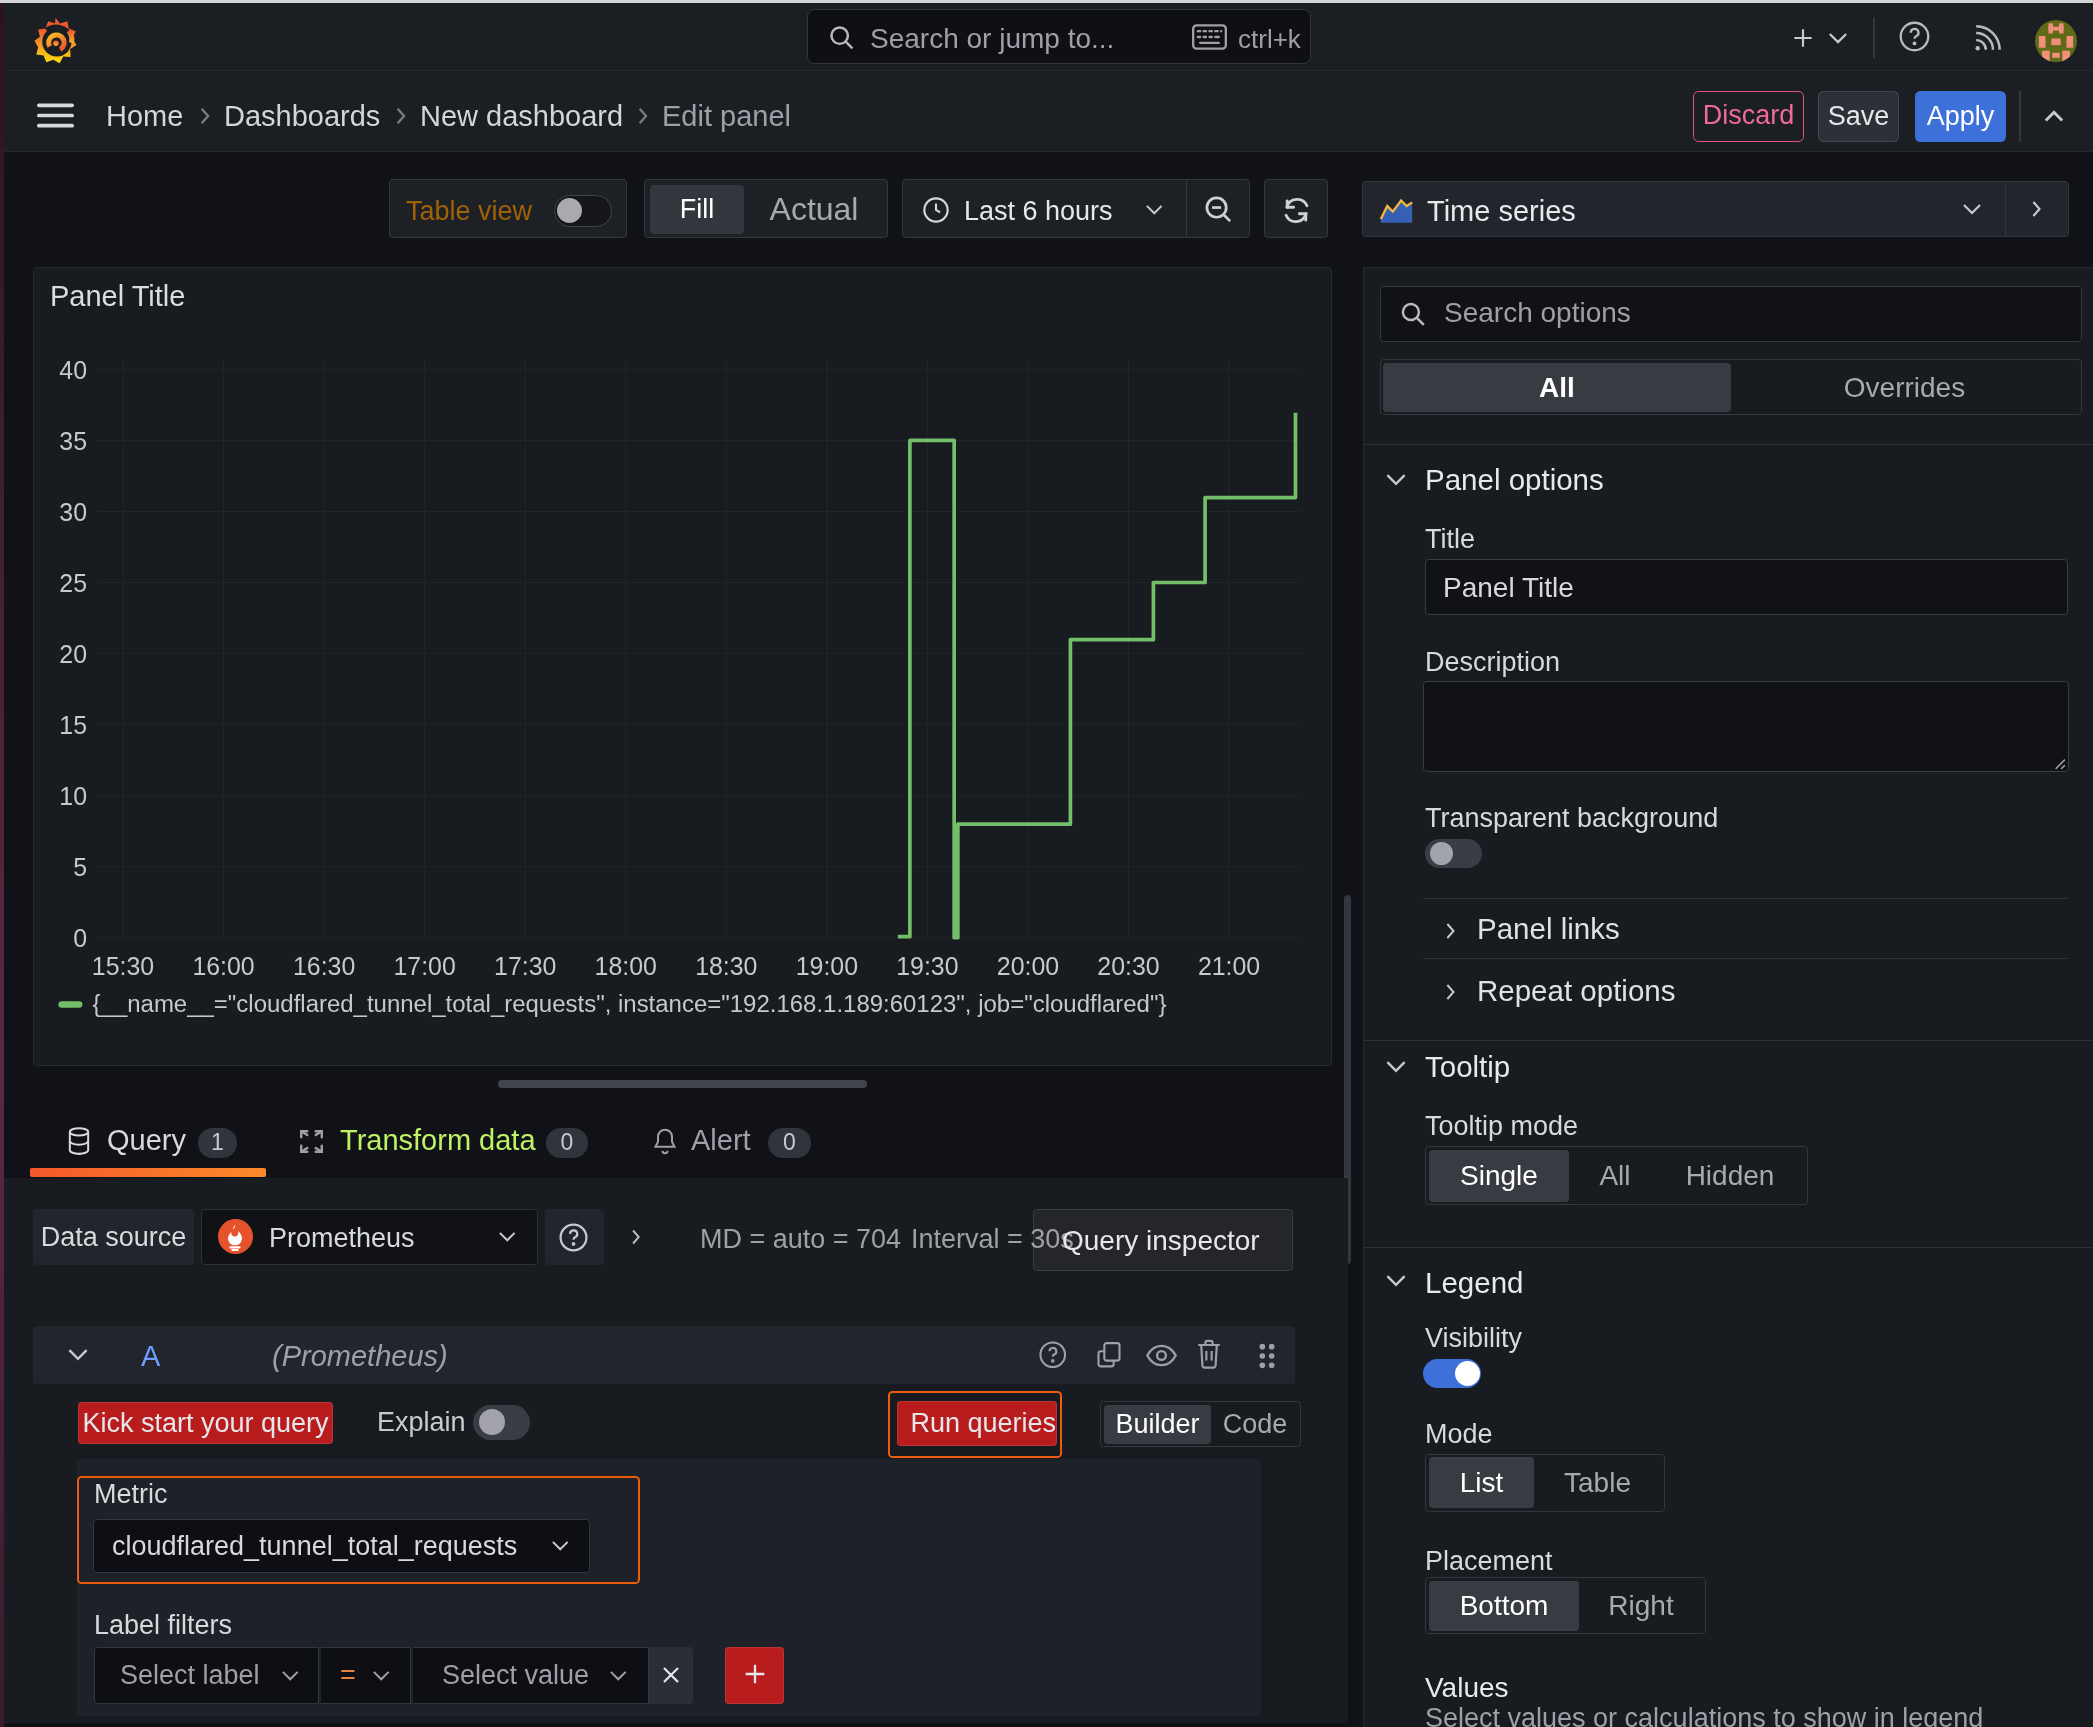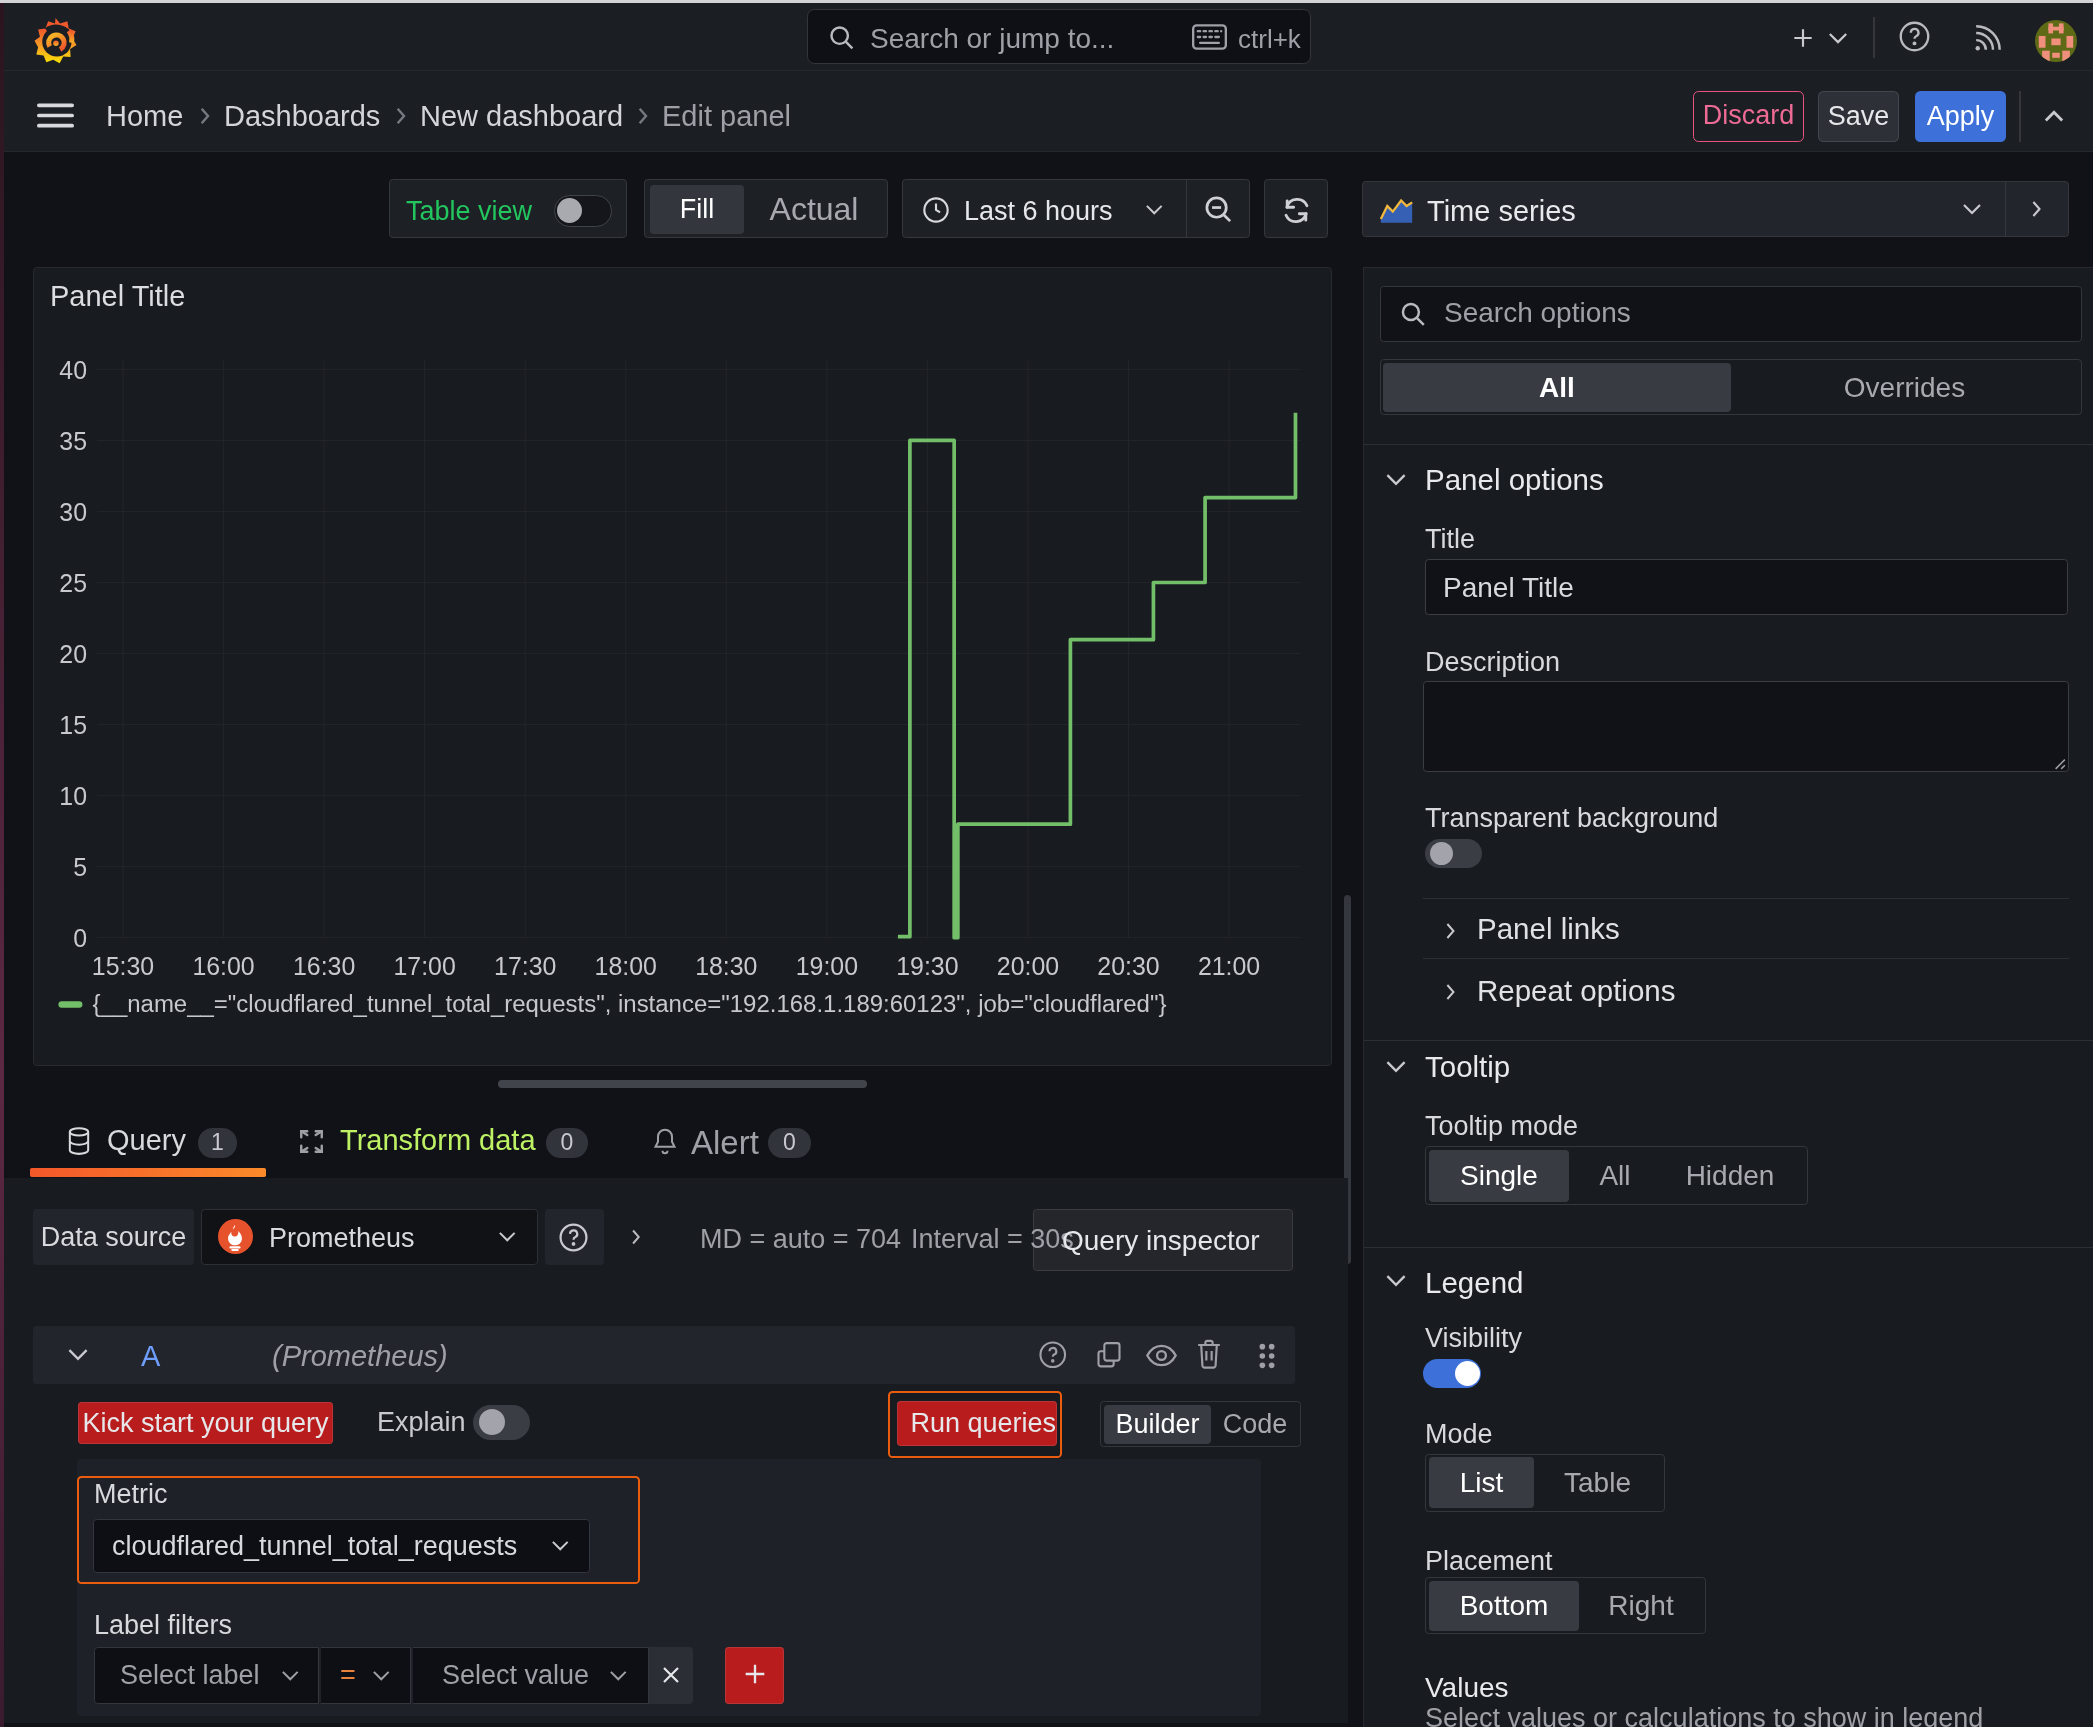--- a/index.html
+++ b/index.html
@@ -110,21 +110,21 @@
 <div class="abs" style="left:662px;top:100px;font-size:29px;color:#9fa0a7;">Edit panel</div>
 <div class="abs" style="left:1693px;top:91px;width:111px;height:51px;border:1.8px solid #e8537f;border-radius:5.5px;color:#ed6b94;font-size:27px;line-height:47px;text-align:center;">Discard</div>
 <div class="abs" style="left:1818px;top:91px;width:81px;height:51px;background:#2d3037;border:0.9px solid rgba(204,204,220,0.15);border-radius:5.5px;color:#e6e7ea;font-size:27px;line-height:49px;text-align:center;">Save</div>
 <div class="abs" style="left:1915px;top:91px;width:91px;height:51px;background:#3d71d9;border-radius:5.5px;color:#fff;font-size:27px;line-height:51px;text-align:center;">Apply</div>
 <div class="abs" style="left:2019px;top:91px;width:1.8px;height:51px;background:#34363c;"></div>
 <svg class="abs" style="left:2040px;top:103px;" width="28" height="28" viewBox="0 0 24 24" fill="none" stroke="#c9cad0" stroke-width="2.4">
       <path d="M5 15l7-7 7 7"></path>
     </svg>
 
 <div class="abs seg-box" style="left:389px;top:179px;width:238px;height:59px;background:#1d2025;"></div>
-<div class="abs" style="left:406px;top:196px;font-size:27px;color:#22c55e;">Table view</div>
+<div class="abs" style="left:406px;top:196px;font-size:27px;color:#a16207;">Table view</div>
 <div class="abs toggle" style="left:554px;top:195px;width:58px;height:32px;background:#14161b;border:1.8px solid #3f434b;"></div>
 <div class="abs" style="left:557px;top:198px;width:25px;height:25px;border-radius:50%;background:#a8aab0;"></div>
 <div class="abs seg-box" style="left:644px;top:179px;width:244px;height:59px;background:#1d2025;"></div>
 <div class="abs seg-on" style="left:650px;top:185px;width:94px;height:49px;font-size:27px;line-height:49px;text-align:center;font-weight:500;background:#33363d;">Fill</div>
 <div class="abs seg-off" style="left:744px;top:185px;width:140px;height:49px;font-size:32px;line-height:49px;text-align:center;">Actual</div>
 <div class="abs seg-box" style="left:902px;top:179px;width:348px;height:59px;background:#1d2025;"></div>
 <svg class="abs" style="left:922px;top:196px;" width="28" height="28" viewBox="0 0 24 24" fill="none" stroke="#d8d9dd" stroke-width="1.8">
       <circle cx="12" cy="12" r="10"></circle>
       <path d="M12 6.5V12l3.5 2"></path>
     </svg>
@@ -235,21 +235,21 @@
       <path d="M3.5 20.5l5-3.2"></path>
       <path d="M15.5 20.5h5v-5"></path>
       <path d="M20.5 20.5l-5-3.2"></path>
     </svg>
 <div class="abs" style="left:340px;top:1124px;font-size:29px;color:#bef264;">Transform data</div>
 <div class="abs" style="left:546px;top:1128px;width:42px;height:29.5px;background:#31343a;border-radius:14.8px;color:#c9cad0;font-size:23px;line-height:29.5px;text-align:center;">0</div>
 <svg class="abs" style="left:653px;top:1126px;" width="24" height="29.5" viewBox="0 0 24 28" fill="none" stroke="#9fa0a7" stroke-width="2">
       <path d="M12 3a7 7 0 0 0-7 7v5l-2.5 5h19L19 15v-5a7 7 0 0 0-7-7Z"></path>
       <path d="M9.5 24a2.5 2.5 0 0 0 5 0"></path>
     </svg>
-<div class="abs" style="left:691px;top:1124px;font-size:33px;color:#9fa0a7;">Alert</div>
+<div class="abs" style="left:691px;top:1124px;font-size:29px;color:#9fa0a7;">Alert</div>
 <div class="abs" style="left:768px;top:1128px;width:43px;height:29.5px;background:#31343a;border-radius:14.8px;color:#c9cad0;font-size:23px;line-height:29.5px;text-align:center;">0</div>
 
 <div class="abs" style="left:3.7px;top:1178px;width:1344px;height:545px;background:#181b1f;"></div>
 <div class="abs" style="left:33px;top:1209px;width:161px;height:56px;background:#22252b;border-radius:3.7px;color:#d8d9dd;font-size:27px;line-height:56px;text-align:center;">Data source</div>
 <div class="abs" style="left:201px;top:1209px;width:337px;height:56px;background:#101216;border:0.9px solid #2c2f36;border-radius:3.7px;"></div>
 <div class="abs" style="left:218px;top:1219px;width:35px;height:35px;border-radius:50%;background:#e6522c;"></div>
 <svg class="abs" style="left:222px;top:1223px;" width="26" height="28" viewBox="0 0 28 30">
       <path fill="#fff" d="M14 2c1 3-4 5-4 9 0 2 1.5 3.5 3.5 3.5 3 0 4.5-2.5 4-6 2 2 4 5 4 8 0 4-3.4 7.5-7.5 7.5S6.5 20.5 6.5 16.5c0-5 5-7 5.5-11 .5-2 2-3.5 2-3.5Z"></path>
       <rect x="8" y="25" width="12" height="2.4" rx="1" fill="#fff"></rect>
       <rect x="10" y="28" width="8" height="2" rx="1" fill="#fff"></rect>

